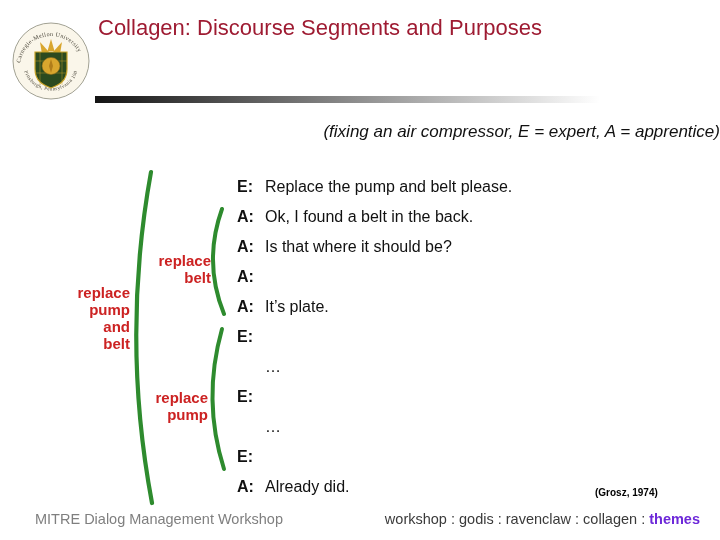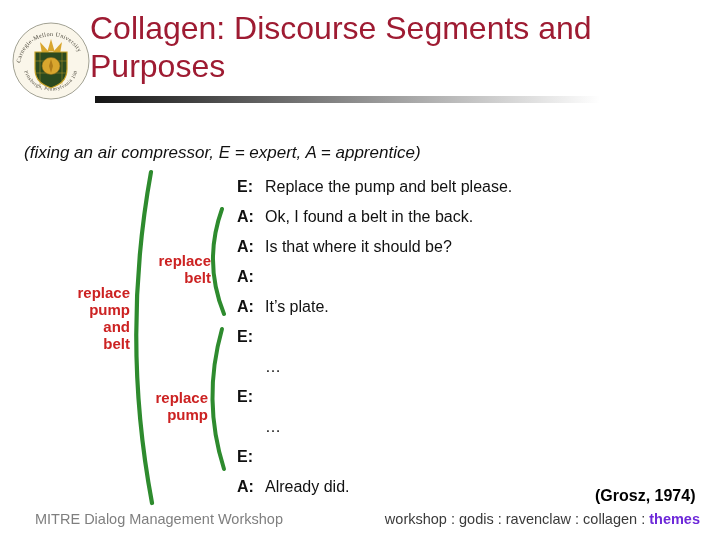--- a/index.html
+++ b/index.html
@@ -5,53 +5,53 @@
   html,body{margin:0;padding:0;}
   body{
     width:720px;height:540px;position:relative;overflow:hidden;
     background:#ffffff;font-family:"Liberation Sans",sans-serif;
   }
   .abs{position:absolute;}
 
   
   #logo{left:9px;top:21px;width:84px;height:80px;}
   #title{
-    left:90px;top:9px;width:572px;
-    font-size:32px;line-height:38px;font-weight:400;
+    left:98px;top:9px;width:572px;
+    font-size:22px;line-height:38px;font-weight:400;
     color:#9E1B32;
   }
   #title-bar{
     left:95px;top:96px;width:505px;height:7px;
     background:linear-gradient(to right,#141414,#ffffff);
   }
 
   
   #subtitle{
-    left:24px;right:0;top:122px;text-align:left;
-    font-size:17px;font-style:italic;color:#111111;margin-top:21px;
+    left:24px;right:0;top:122px;text-align:right;
+    font-size:17px;font-style:italic;color:#111111;
   }
 
   
   #dialog{left:237px;top:172px;}
   .dlg-row{height:30px;display:flex;align-items:center;font-size:16px;color:#111111;}
   .dlg-speaker{width:28px;font-weight:bold;flex:0 0 28px;}
   .dlg-text{white-space:nowrap;}
 
   
   #brackets{left:0;top:0;width:720px;height:540px;pointer-events:none;}
   .seg-label{
     width:90px;text-align:right;font-size:15px;font-weight:bold;
     color:#CC2222;line-height:17px;white-space:pre-line;
   }
   #label-outer{left:40px;top:284px;}
   #label-belt{left:121px;top:252px;}
   #label-pump{left:118px;top:389px;}
 
   
-  #citation{left:595px;top:487px;font-size:16px;font-weight:bold;color:#000000;}
+  #citation{left:595px;top:487px;font-size:10px;font-weight:bold;color:#000000;}
   #footer-left{left:35px;top:511px;font-size:14.5px;color:#7F7F7F;}
   #footer-right{right:20px;top:511px;font-size:14.5px;color:#3A3A3A;white-space:nowrap;}
   #footer-right .hl{color:#6d28d9;font-weight:bold;}
 
   
   .seal-arc{font-size:6px;fill:#4a463a;letter-spacing:0.4px;font-family:"Liberation Serif",serif;}
 </style>
 </head>
 <body>
 

